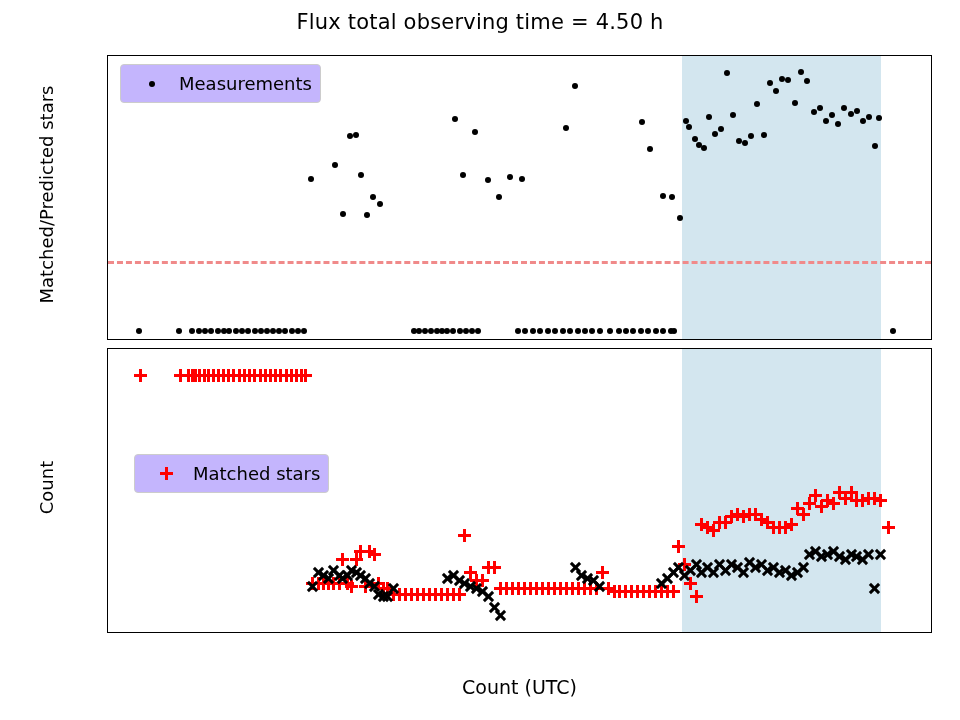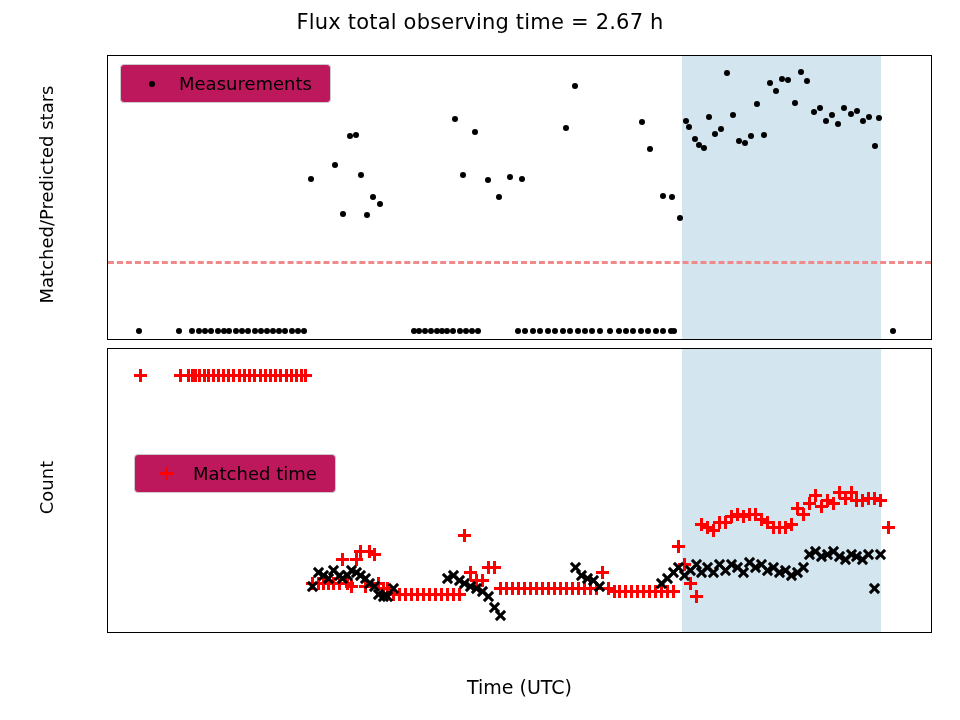--- a/index.html
+++ b/index.html
@@ -50,22 +50,22 @@
     position:absolute;font-size:18px;color:#000;white-space:nowrap;
     transform-origin:50% 50%;transform:rotate(-90deg);
   }
   .ylabel-wrap{position:absolute;left:28px;width:0;height:0;}
 
   #xlabel{position:absolute;left:107px;width:825px;top:676px;text-align:center;
           font-size:19px;color:#000;}
 
   
   .legend{
-    position:absolute;background:#be185d;border:1px solid #ccc;border-radius:4px;
-    padding:6px 18px 6px 8px;font-size:18px;color:#000;
+    position:absolute;background:#c4b5fd;border:1px solid #ccc;border-radius:4px;
+    padding:6px 8px 6px 8px;font-size:18px;color:#000;
   }
   .legend .row{display:flex;align-items:center;height:25px;}
   .legend .key{width:46px;display:flex;align-items:center;justify-content:center;flex:0 0 46px;}
   .legend .lbl{padding-left:4px;white-space:nowrap;}
   .k-dot{width:6px;height:6px;border-radius:50%;background:#000;display:block;}
   .k-dash{width:38px;height:0;border-top:3px dashed #f08a8a;display:block;}
   .k-plus{position:relative;width:13px;height:13px;display:block;}
   .k-plus::before{content:"";position:absolute;left:5px;top:0;width:3px;height:13px;background:#ff0000;}
   .k-plus::after{content:"";position:absolute;left:0;top:5px;width:13px;height:3px;background:#ff0000;}
   .k-cross{position:relative;width:13px;height:13px;display:block;}
@@ -74,21 +74,21 @@
   .k-cross::after{transform:rotate(-45deg);}
 
   #legend-top{left:12px;top:8px;}
   #legend-bot{left:26px;top:105px;}
 </style>
 </head>
 <body>
 
 <div id="figure">
 
-  <div class="title">Flux total observing time = 2.67 h</div>
+  <div class="title">Flux total observing time = 4.50 h</div>
 
   <div class="axes" id="ax-top">
     <div class="plotarea" id="top-plot">
         <div class="shade" style="left: 573.848px; width: 198.984px; background: rgb(211, 230, 239);"></div>
         <div class="thresh" style="top: 204.579px; border-top-color: rgb(240, 138, 138);"></div>
         <div class="ytick" style="top: 275.124px;"></div>
         <div class="ytick" style="top: 204.579px;"></div>
         <div class="ytick" style="top: 134.035px;"></div>
         <div class="ytick" style="top: 63.4901px;"></div>
         <div class="xtick" style="left: 40.9892px;"></div>
@@ -446,22 +446,22 @@
         <div class="cross" style="left: 754.946px; top: 210.421px;"></div>
         <div class="cross" style="left: 760.908px; top: 205.093px;"></div>
         <div class="cross" style="left: 766.87px; top: 239.72px;"></div>
         <div class="cross" style="left: 772.832px; top: 205.093px;"></div>
       </div>
     <div class="legend" id="legend-bot">
       <div class="row">
         <span class="key">
             <span class="k-plus"></span>
           </span>
-        <span class="lbl">Matched time</span>
+        <span class="lbl">Matched stars</span>
       </div>
     </div>
   </div>
   <div class="ylabel-wrap" style="left:46px;top:490px;">
     <div class="ylabel" style="left:-60px;top:-13px;width:120px;text-align:center;">Count</div>
   </div>
 
-  <div id="xlabel">Time (UTC)</div>
+  <div id="xlabel">Count (UTC)</div>
 </div>
 
 </body></html>

